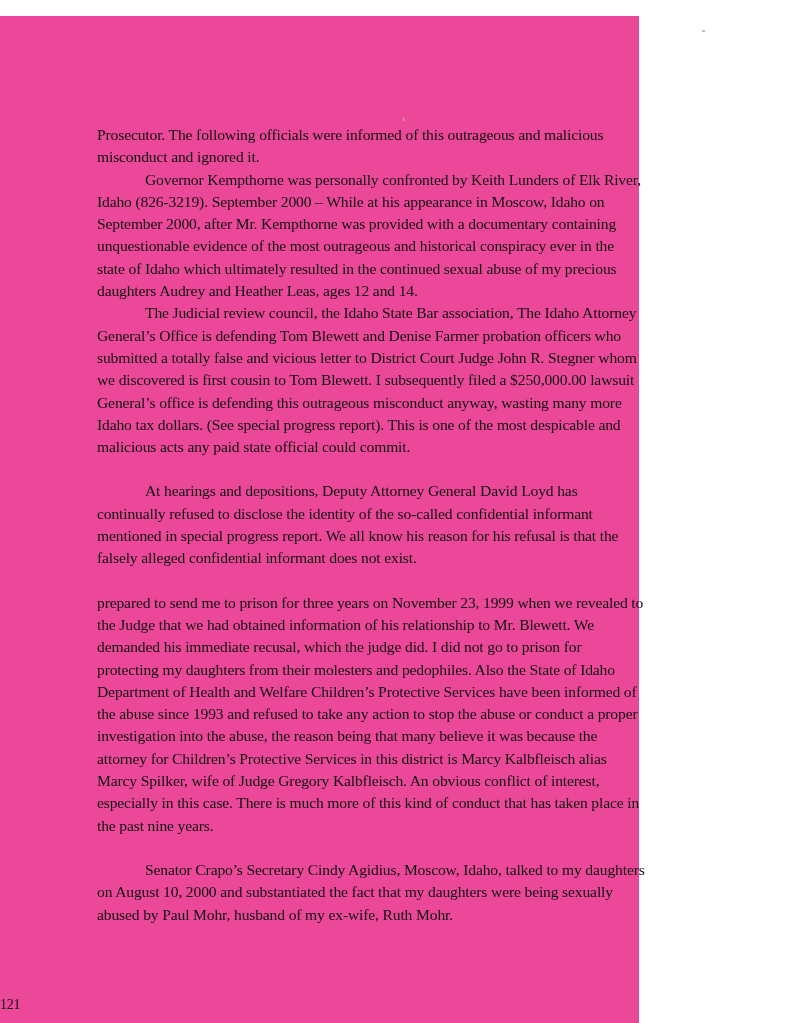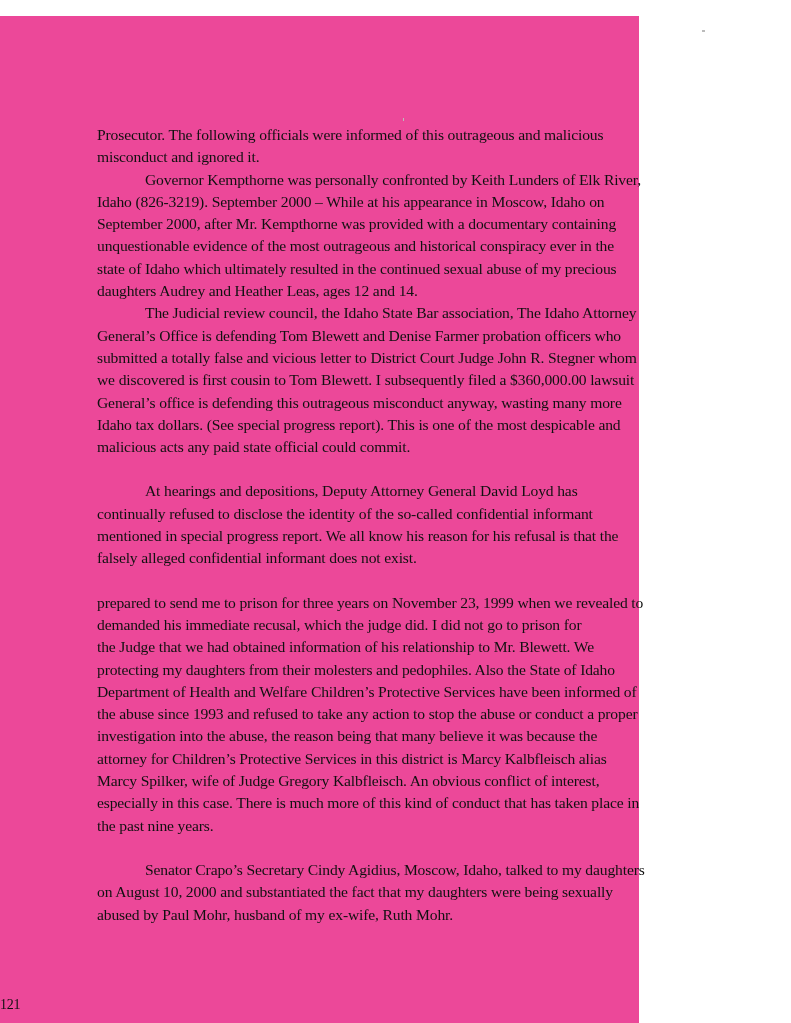--- a/index.html
+++ b/index.html
@@ -40,37 +40,37 @@
         <span class="line" style="text-indent: 0px;">Idaho (826-3219).  September 2000 – While at his appearance in Moscow, Idaho on</span>
         <span class="line" style="text-indent: 0px;">September 2000, after Mr. Kempthorne was provided with a documentary containing</span>
         <span class="line" style="text-indent: 0px;">unquestionable evidence of the most outrageous and historical conspiracy ever in the</span>
         <span class="line" style="text-indent: 0px;">state of Idaho which ultimately resulted in the continued sexual abuse of my precious</span>
         <span class="line" style="text-indent: 0px;">daughters Audrey and Heather Leas, ages 12 and 14.</span>
       </div>
     <div class="para indent">
         <span class="line">The Judicial review council, the Idaho State Bar association, The Idaho Attorney</span>
         <span class="line" style="text-indent: 0px;">General’s Office is defending Tom Blewett and Denise Farmer probation officers who</span>
         <span class="line" style="text-indent: 0px;">submitted a totally false and vicious letter to District Court Judge John R. Stegner whom</span>
-        <span class="line" style="text-indent: 0px;">we discovered is first cousin to Tom Blewett.  I subsequently filed a $360,000.00 lawsuit</span>
+        <span class="line" style="text-indent: 0px;">we discovered is first cousin to Tom Blewett.  I subsequently filed a $250,000.00 lawsuit</span>
         <span class="line" style="text-indent: 0px;">General’s office is defending this outrageous misconduct anyway, wasting many more</span>
         <span class="line" style="text-indent: 0px;">Idaho tax dollars.  (See special progress report).  This is one of the most despicable and</span>
         <span class="line" style="text-indent: 0px;">malicious acts any paid state official could commit.</span>
       </div>
     <div class="gap"></div>
     <div class="para indent">
         <span class="line">At hearings and depositions, Deputy Attorney General David Loyd has</span>
         <span class="line" style="text-indent: 0px;">continually refused to disclose the identity of the so-called confidential informant</span>
         <span class="line" style="text-indent: 0px;">mentioned in special progress report.  We all know his reason for his refusal is that the</span>
         <span class="line" style="text-indent: 0px;">falsely alleged confidential informant does not exist.</span>
       </div>
     <div class="gap"></div>
     <div class="para indent">
         <span class="line" style="text-indent: 0px;">prepared to send me to prison for three years on November 23, 1999 when we revealed to</span>
+        <span class="line" style="text-indent: 0px;">the Judge that we had obtained information of his relationship to Mr. Blewett.  We</span>
         <span class="line" style="text-indent: 0px;">demanded his immediate recusal, which the judge did.  I did not go to prison for</span>
-        <span class="line" style="text-indent: 0px;">the Judge that we had obtained information of his relationship to Mr. Blewett.  We</span>
         <span class="line" style="text-indent: 0px;">protecting my daughters from their molesters and pedophiles.  Also the State of Idaho</span>
         <span class="line" style="text-indent: 0px;">Department of Health and Welfare Children’s Protective Services have been informed of</span>
         <span class="line" style="text-indent: 0px;">the abuse since 1993 and refused to take any action to stop the abuse or conduct a proper</span>
         <span class="line" style="text-indent: 0px;">investigation into the abuse, the reason being that many believe it was because the</span>
         <span class="line" style="text-indent: 0px;">attorney for Children’s Protective Services  in this district is Marcy Kalbfleisch alias</span>
         <span class="line" style="text-indent: 0px;">Marcy Spilker, wife of Judge Gregory Kalbfleisch.  An obvious conflict of interest,</span>
         <span class="line" style="text-indent: 0px;">especially in this case.  There is much more of this kind of conduct that has taken place in</span>
         <span class="line" style="text-indent: 0px;">the past nine years.</span>
       </div>
     <div class="gap"></div>

